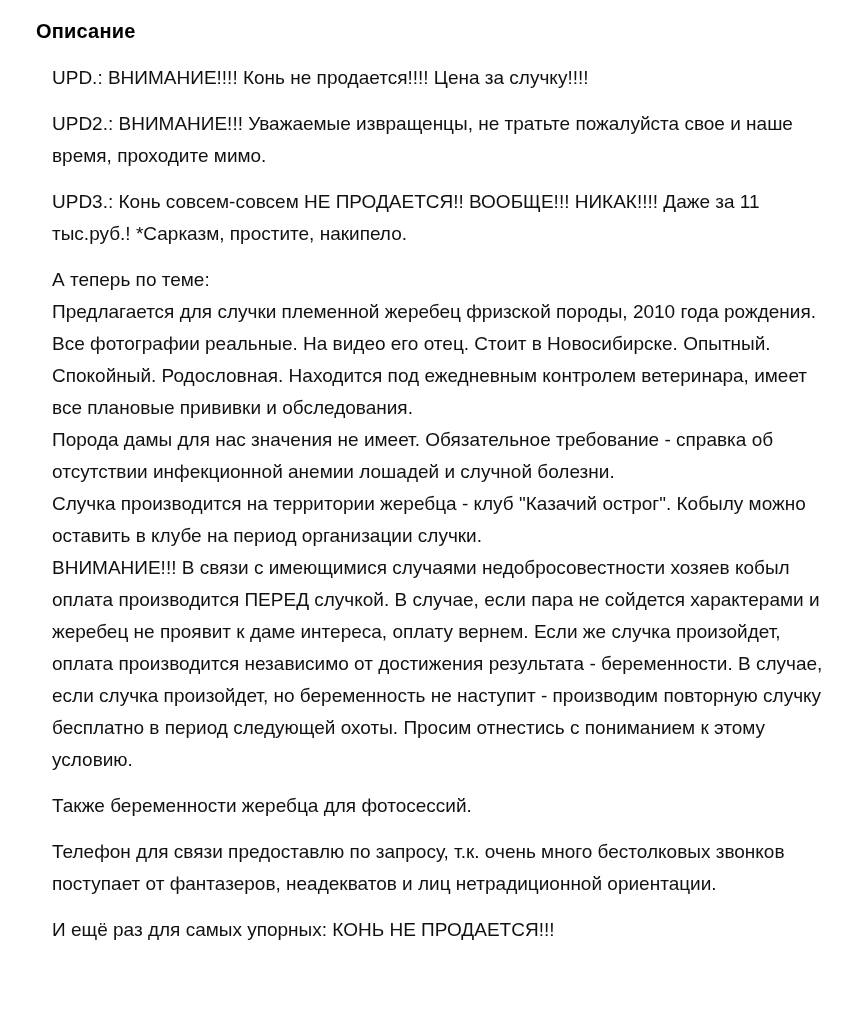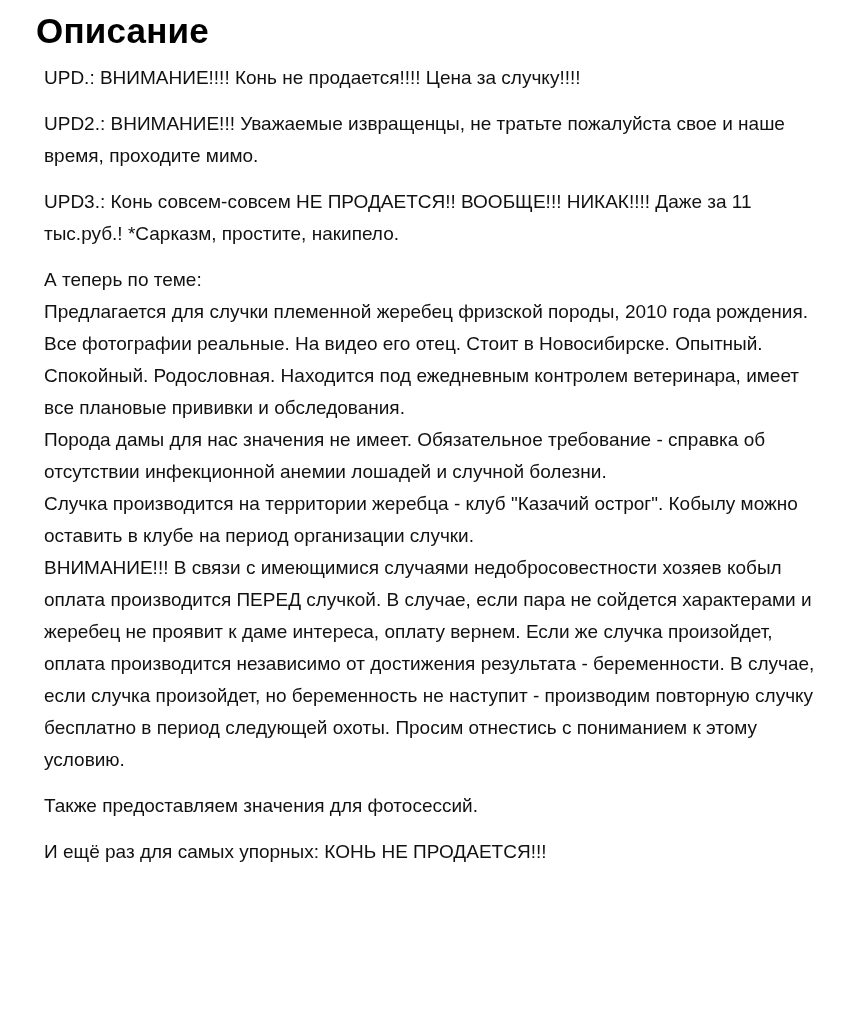--- a/index.html
+++ b/index.html
@@ -14,28 +14,28 @@
     font-family: "Liberation Sans", "DejaVu Sans", sans-serif;
     color: #111111;
   }
   .description-section {
     box-sizing: border-box;
     width: 861px;
     padding: 14px 36px 0 36px;
   }
   .section-title {
     margin: 0 0 14px 0;
-    font-size: 35px;
+    font-size: 20px;
     line-height: 34px;
     font-weight: 700;
     color: #000000;
     letter-spacing: 0.2px;
   }
   .description-text p {
-    margin: 0 0 14px 8px;
+    margin: 0 0 14px 16px;
     max-width: 790px;
     font-size: 19px;
     line-height: 32px;
     font-weight: 400;
     white-space: pre-line; 
   }
   .description-text p:last-child {
     margin-bottom: 0;
   }
 </style>
@@ -47,16 +47,17 @@
 
   <div class="description-text">
     <p>UPD.: ВНИМАНИЕ!!!! Конь не продается!!!! Цена за случку!!!!</p>
     <p>UPD2.: ВНИМАНИЕ!!! Уважаемые извращенцы, не тратьте пожалуйста свое и наше время, проходите мимо.</p>
     <p>UPD3.: Конь совсем-совсем НЕ ПРОДАЕТСЯ!! ВООБЩЕ!!! НИКАК!!!! Даже за 11 тыс.руб.! *Сарказм, простите, накипело.</p>
     <p>А теперь по теме:
 Предлагается для случки племенной жеребец фризской породы, 2010 года рождения. Все фотографии реальные. На видео его отец. Стоит в Новосибирске. Опытный. Спокойный. Родословная. Находится под ежедневным контролем ветеринара, имеет все плановые прививки и обследования.
 Порода дамы для нас значения не имеет. Обязательное требование - справка об отсутствии инфекционной анемии лошадей и случной болезни.
 Случка производится на территории жеребца - клуб "Казачий острог". Кобылу можно оставить в клубе на период организации случки.
 ВНИМАНИЕ!!! В связи с имеющимися случаями недобросовестности хозяев кобыл оплата производится ПЕРЕД случкой. В случае, если пара не сойдется характерами и жеребец не проявит к даме интереса, оплату вернем. Если же случка произойдет, оплата производится независимо от достижения результата - беременности. В случае, если случка произойдет, но беременность не наступит - производим повторную случку бесплатно в период следующей охоты. Просим отнестись с пониманием к этому условию.</p>
-    <p>Также предоставляем значения для фотосессий.</p>
+    <p>Также беременности жеребца для фотосессий.</p>
+    <p>Телефон для связи предоставлю по запросу, т.к. очень много бестолковых звонков поступает от фантазеров, неадекватов и лиц нетрадиционной ориентации.</p>
     <p>И ещё раз для самых упорных: КОНЬ НЕ ПРОДАЕТСЯ!!!</p>
   </div>
 </section>
 
 </body></html>

